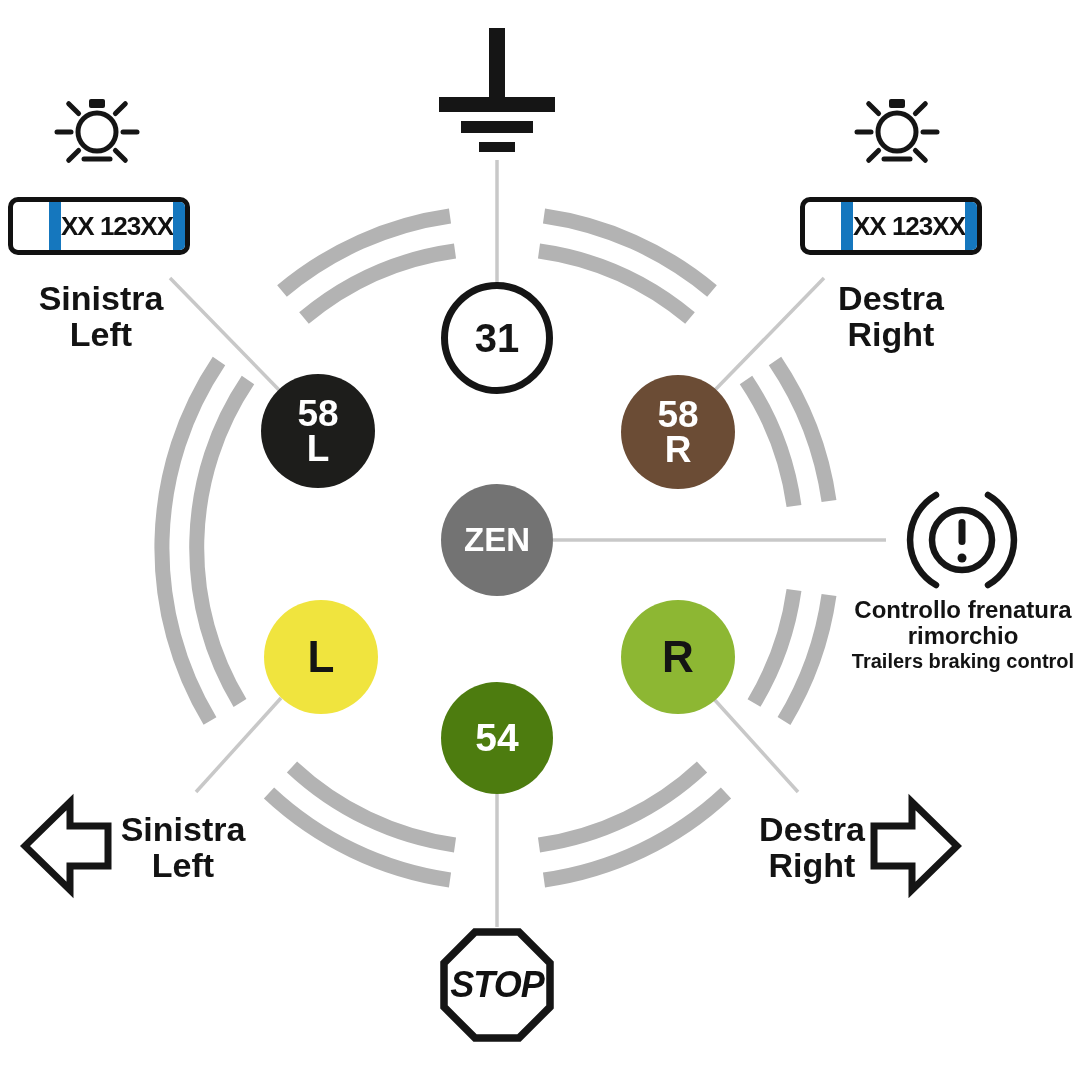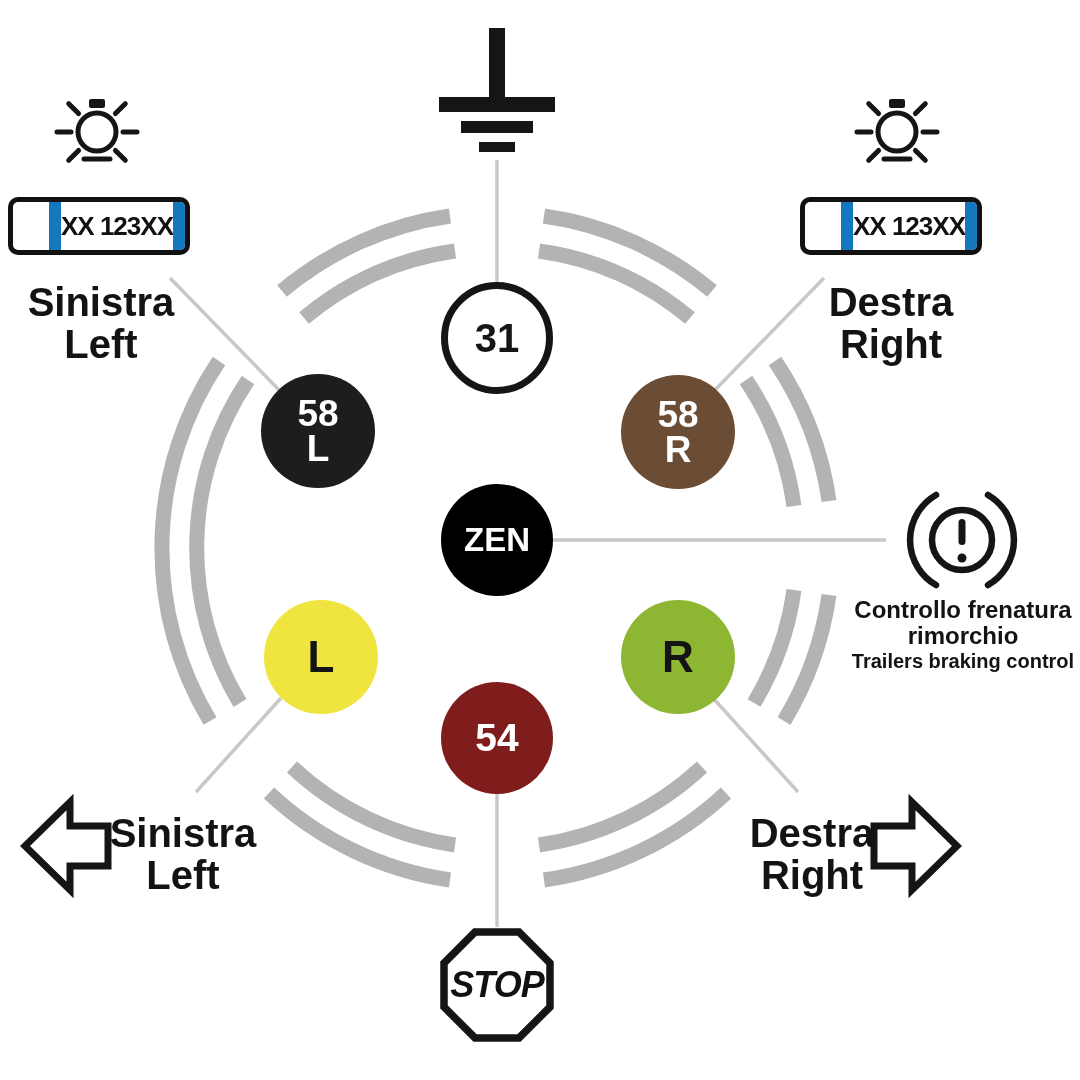--- a/index.html
+++ b/index.html
@@ -21,21 +21,21 @@
 
   .plate { position:absolute; width:182px; height:58px; border:5px solid #111111;
            border-radius:10px; background:#ffffff; display:flex; align-items:stretch; overflow:hidden;padding-left:36px; }
   .plate-left  { left:8px;   top:197px; }
   .plate-right { left:800px; top:197px; }
   .plate-band { width:21px; }
   .plate-text { flex:1; display:flex; align-items:center; justify-content:center;
                 font-weight:bold; font-size:26px; letter-spacing:-1px; color:#111111; white-space:nowrap; }
 
   .caption { position:absolute; font-weight:bold; color:#131313; text-align:center;
-             font-size:40px; line-height:1.05; }
+             font-size:34px; line-height:1.05; }
   .caption div { white-space:nowrap; }
   .caption-top-left     { left:1px;   top:281px; width:200px; }
   .caption-top-right    { left:791px; top:281px; width:200px; }
   .caption-bottom-left  { left:83px;  top:812px; width:200px; }
   .caption-bottom-right { left:712px; top:812px; width:200px; }
 
   .caption-brake { left:843px; top:597px; width:240px; font-size:24px; line-height:1.1; }
   .caption-brake .small { font-size:20px; }
 
   .stop-text { position:absolute; left:441px; top:963px; width:112px; height:44px;
@@ -126,33 +126,33 @@
   <div class="pin pin-58l" style="background-color: rgb(29, 29, 27);">
     <span>58</span>
     <span>L</span>
   </div>
 
   <div class="pin pin-58r" style="background-color: rgb(107, 76, 53);">
     <span>58</span>
     <span>R</span>
   </div>
 
-  <div class="pin pin-zen" style="background-color: #000000;">
+  <div class="pin pin-zen" style="background-color: #737373;">
     <span>ZEN</span>
   </div>
 
   <div class="pin pin-l" style="background-color: rgb(240, 228, 62);">
     <span>L</span>
   </div>
 
   <div class="pin pin-r" style="background-color: rgb(141, 183, 51);">
     <span>R</span>
   </div>
 
-  <div class="pin pin-54" style="background-color: #7f1d1d;">
+  <div class="pin pin-54" style="background-color: #4d7c0f;">
     <span>54</span>
   </div>
 
   <div class="plate plate-left">
     <span class="plate-band" style="background-color: rgb(21, 119, 190);"></span>
     <span class="plate-text">XX 123XX</span>
     <span class="plate-band" style="background-color: rgb(21, 119, 190);"></span>
   </div>
 
   <div class="plate plate-right">

